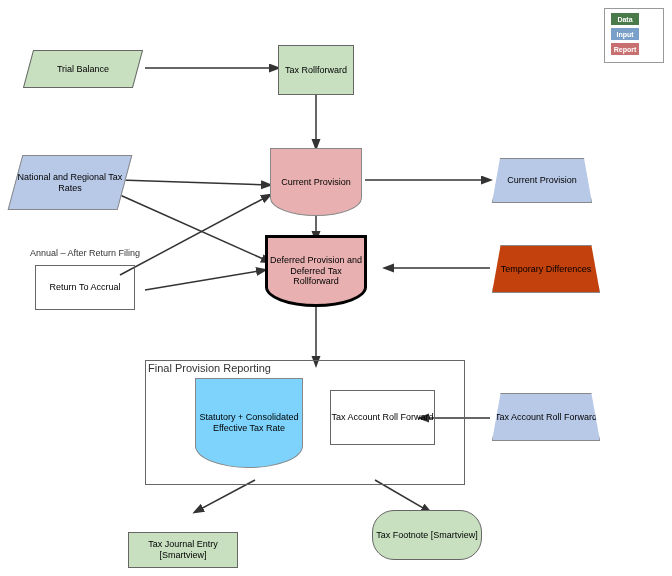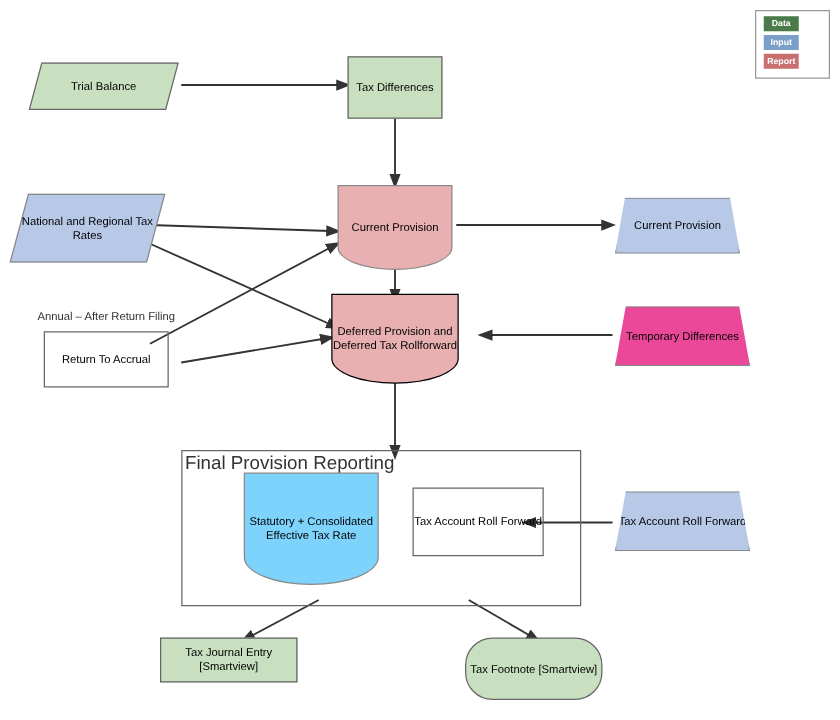--- a/index.html
+++ b/index.html
@@ -96,21 +96,21 @@
     }
 
     
     .provision-box {
       position: absolute;
       border: 1px solid #666;
       background: transparent;
     }
     .provision-box-label {
       position: absolute;
-      font-size: 15px;
+      font-size: 11px;
       color: #333;
     }
   </style>
 </head>
 <body>
 
 <div class="diagram-container">
 
   <div class="legend">
     <div class="legend-item">
@@ -163,66 +163,66 @@
         <path d="M0,0 L0,6 L8,3 z" fill="#333"></path>
       </marker>
     </defs>
   </svg>
 
   <div class="shape parallelogram" style="left:28px; top:50px; width:110px; height:38px; background:#c8e0c0; border:1px solid #666;">
     <div class="inner">Trial Balance</div>
   </div>
 
   <div class="shape rect-green" style="left:278px; top:45px; width:76px; height:50px;">
-    <span>Tax Differences</span>
+    <span>Tax Rollforward</span>
   </div>
 
   <div class="shape parallelogram" style="left:15px; top:155px; width:110px; height:55px; background:#b8c9e8; border:1px solid #888;">
     <div class="inner">National and Regional Tax Rates</div>
   </div>
 
   <div class="shape" style="left:270px; top:148px; width:92px; height:68px; background:#e8b0b0; border:1px solid #888; border-radius:0 0 50% 50%/0 0 18px 18px;">
     <span>Current Provision</span>
   </div>
 
   <div class="shape" style="left:492px; top:158px; width:100px; height:45px; background:#b8c9e8; border:1px solid #888; clip-path: polygon(8% 0%, 92% 0%, 100% 100%, 0% 100%);">
     <span>Current Provision</span>
   </div>
 
   <div class="label-text" style="left:15px; top:248px; width:140px;text-align:center;">Annual – After Return Filing</div>
 
   <div class="shape rect-outline" style="left:35px; top:265px; width:100px; height:45px;align-items:center;">
     <span>Return To Accrual</span>
   </div>
 
-  <div class="shape" style="left:265px; top:235px; width:102px; height:72px; background:#e8b0b0; border:1px solid #000000; border-radius:0 0 50% 50%/0 0 20px 20px;">
+  <div class="shape" style="left:265px; top:235px; width:102px; height:72px; background:#e8b0b0; border:3px solid #000000; border-radius:0 0 50% 50%/0 0 20px 20px;">
     <span>Deferred Provision and Deferred Tax Rollforward</span>
   </div>
 
-  <div class="shape" style="left:492px; top:245px; width:108px; height:48px; background:#ec4899; border:1px solid #888; clip-path: polygon(8% 0%, 92% 0%, 100% 100%, 0% 100%);">
+  <div class="shape" style="left:492px; top:245px; width:108px; height:48px; background:#c2410c; border:1px solid #888; clip-path: polygon(8% 0%, 92% 0%, 100% 100%, 0% 100%);">
     <span>Temporary Differences</span>
   </div>
 
   <div class="provision-box" style="left:145px; top:360px; width:320px; height:125px;">
   </div>
   <div class="provision-box-label" style="left:148px; top:362px;">Final Provision Reporting</div>
 
   <div class="shape" style="left:195px; top:378px; width:108px; height:90px; background:#7dd3fc; border:1px solid #888; border-radius:0 0 50% 50%/0 0 22px 22px;">
     <span>Statutory + Consolidated Effective Tax Rate</span>
   </div>
 
   <div class="shape rect-outline" style="left:330px; top:390px; width:105px; height:55px;">
     <span>Tax Account Roll Forward</span>
   </div>
 
   <div class="shape" style="left:492px; top:393px; width:108px; height:48px; background:#b8c9e8; border:1px solid #888; clip-path: polygon(8% 0%, 92% 0%, 100% 100%, 0% 100%);">
     <span>Tax Account Roll Forward</span>
   </div>
 
-  <div class="shape rect-green" style="left:128px; top:510px; width:110px; height:36px;">
+  <div class="shape rect-green" style="left:128px; top:532px; width:110px; height:36px;">
     <span>Tax Journal Entry [Smartview]</span>
   </div>
 
   <div class="shape rect-green" style="left:372px; top:510px; width:110px; height:50px;border-radius:22px;">
     <span>Tax Footnote [Smartview]</span>
   </div>
 
 </div>
 
 </body></html>

